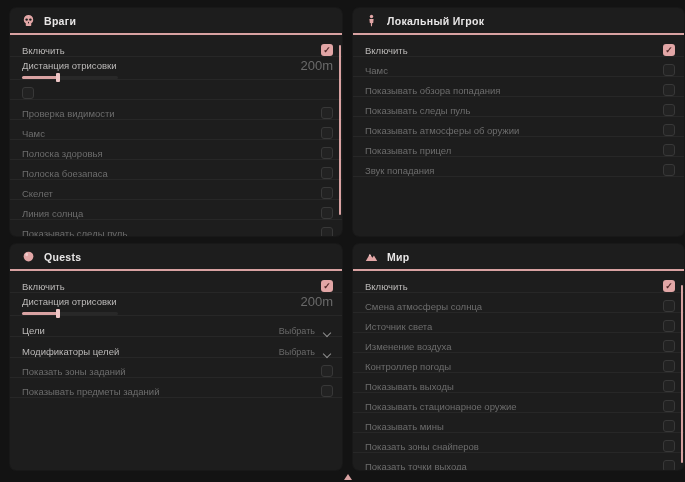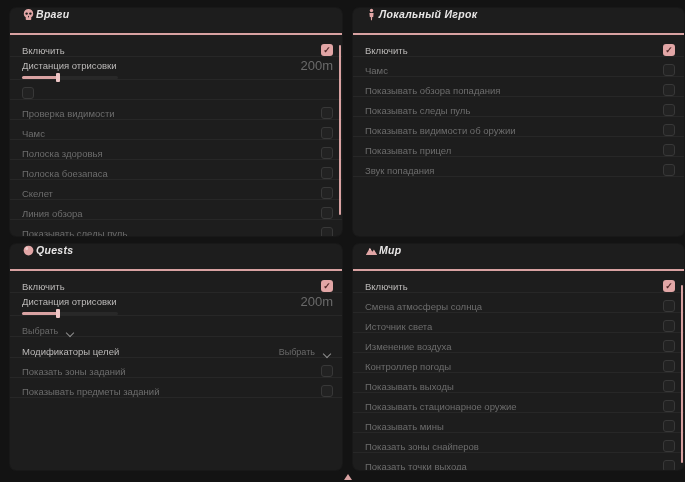--- a/index.html
+++ b/index.html
@@ -14,22 +14,22 @@
     display:grid;
     grid-template-columns:332px 331px;
     grid-template-rows:228px 226px;
     column-gap:11px;row-gap:8px;
   }
   .panel{
     background:#1d1d1d;border-radius:6px;position:relative;overflow:hidden;
     box-shadow:0 0 0 1px #181818;
   }
   .panel-header{
-    height:25px;display:flex;align-items:flex-start;gap:1px;
-    padding:0 12px;border-bottom:2px solid #d9a2a2;font-style:italic;
+    height:25px;display:flex;align-items:center;gap:9px;
+    padding:0 12px;border-bottom:2px solid #d9a2a2;
   }
   .panel-header .icon{width:13px;height:13px;display:inline-flex;flex:0 0 auto;}
   .panel-header .icon svg{width:13px;height:13px;}
   .panel-title{
     color:#e8e6e6;font-size:10.5px;font-weight:bold;letter-spacing:.3px;
   }
   .rows{padding-top:2px;}
   .row{
     display:flex;align-items:flex-end;
     padding:0 9px 0 12px;
@@ -136,21 +136,21 @@
         </div>
         <div class="row">
           <span class="label">Полоска боезапаса</span>
           <span class="checkbox"></span>
         </div>
         <div class="row">
           <span class="label">Скелет</span>
           <span class="checkbox"></span>
         </div>
         <div class="row">
-          <span class="label">Линия обзора</span>
+          <span class="label">Линия солнца</span>
           <span class="checkbox"></span>
         </div>
         <div class="row">
           <span class="label">Показывать следы пуль</span>
           <span class="checkbox"></span>
         </div>
       </div>
       <div class="scrollbar-thumb" style="top: 37px; height: 170px;"></div>
     </section>
     <section class="panel">
@@ -176,21 +176,21 @@
         </div>
         <div class="row">
           <span class="label">Показывать обзора попадания</span>
           <span class="checkbox"></span>
         </div>
         <div class="row">
           <span class="label">Показывать следы пуль</span>
           <span class="checkbox"></span>
         </div>
         <div class="row">
-          <span class="label">Показывать видимости об оружии</span>
+          <span class="label">Показывать атмосферы об оружии</span>
           <span class="checkbox"></span>
         </div>
         <div class="row">
           <span class="label">Показывать прицел</span>
           <span class="checkbox"></span>
         </div>
         <div class="row">
           <span class="label">Звук попадания</span>
           <span class="checkbox"></span>
         </div>
@@ -218,20 +218,21 @@
             <span class="label">Дистанция отрисовки</span>
             <span class="value">200m</span>
           </div>
           <div class="slider-track">
             <div class="slider-fill" style="width: 38%;">
               <div class="slider-thumb"></div>
             </div>
           </div>
         </div>
         <div class="row bright select-row">
+          <span class="label">Цели</span>
           <span class="select-value">Выбрать</span>
           <span class="chevron"></span>
         </div>
         <div class="row bright select-row">
           <span class="label">Модификаторы целей</span>
           <span class="select-value">Выбрать</span>
           <span class="chevron"></span>
         </div>
         <div class="row">
           <span class="label">Показать зоны заданий</span>

